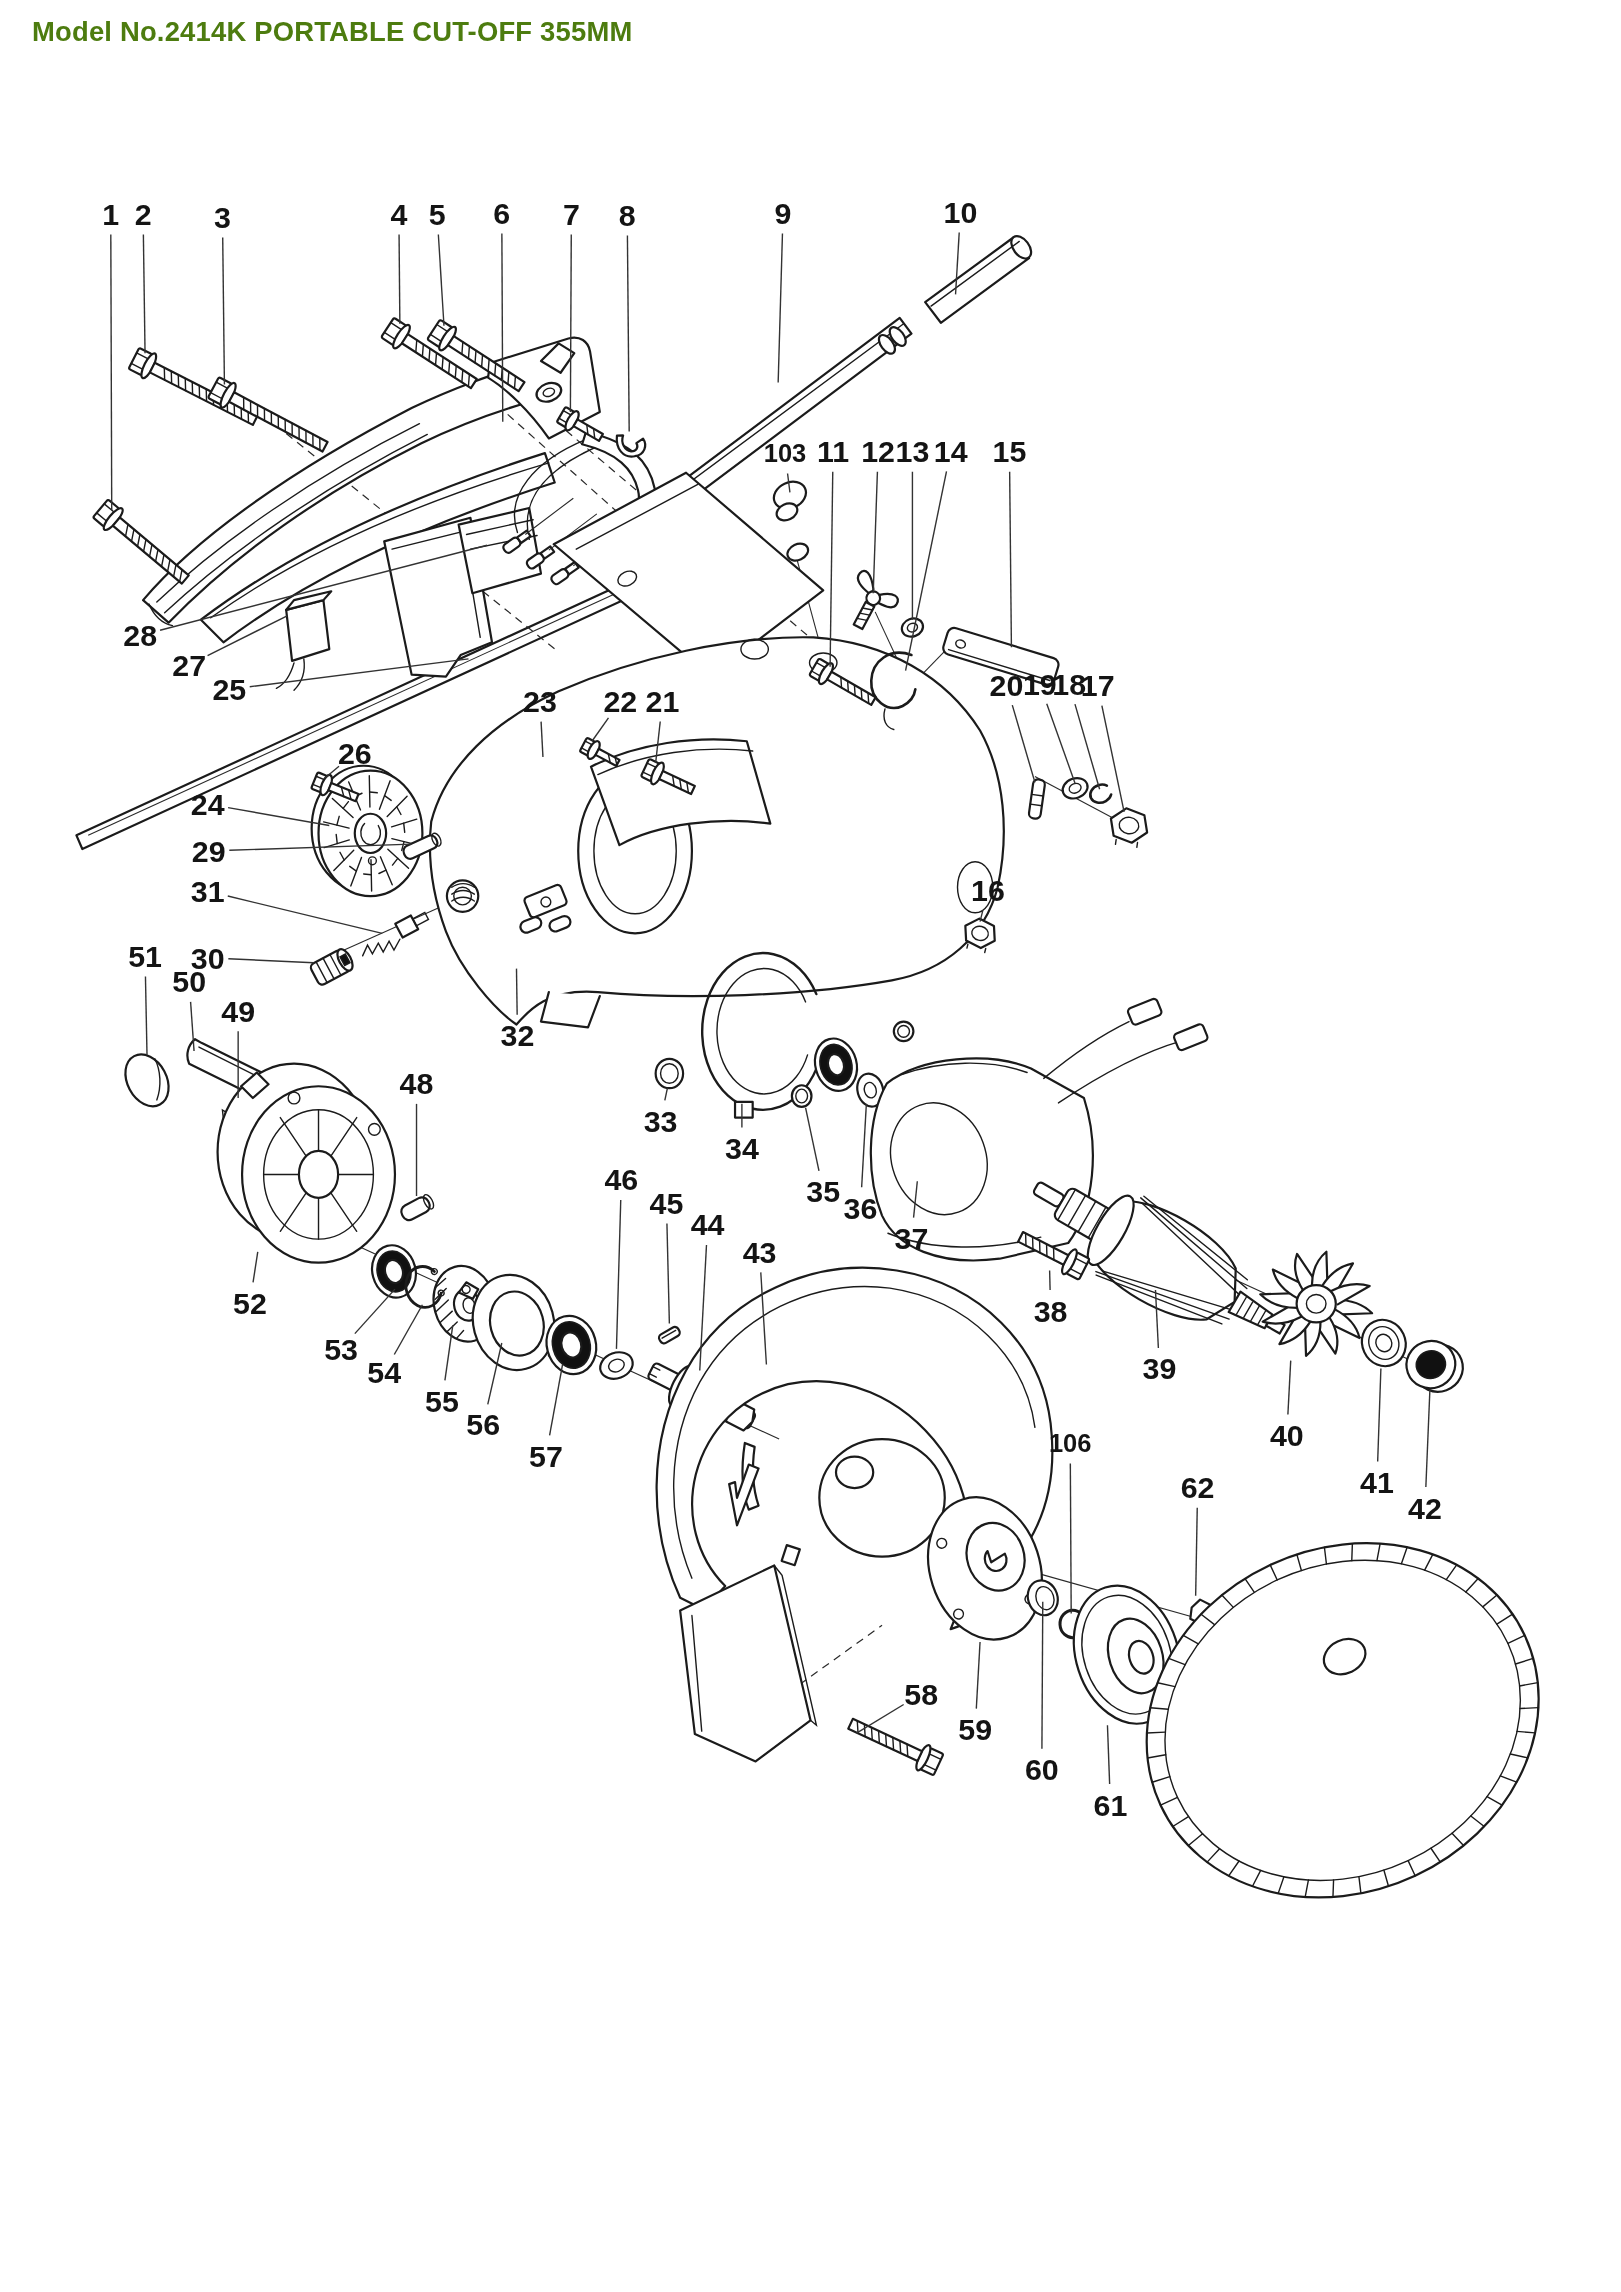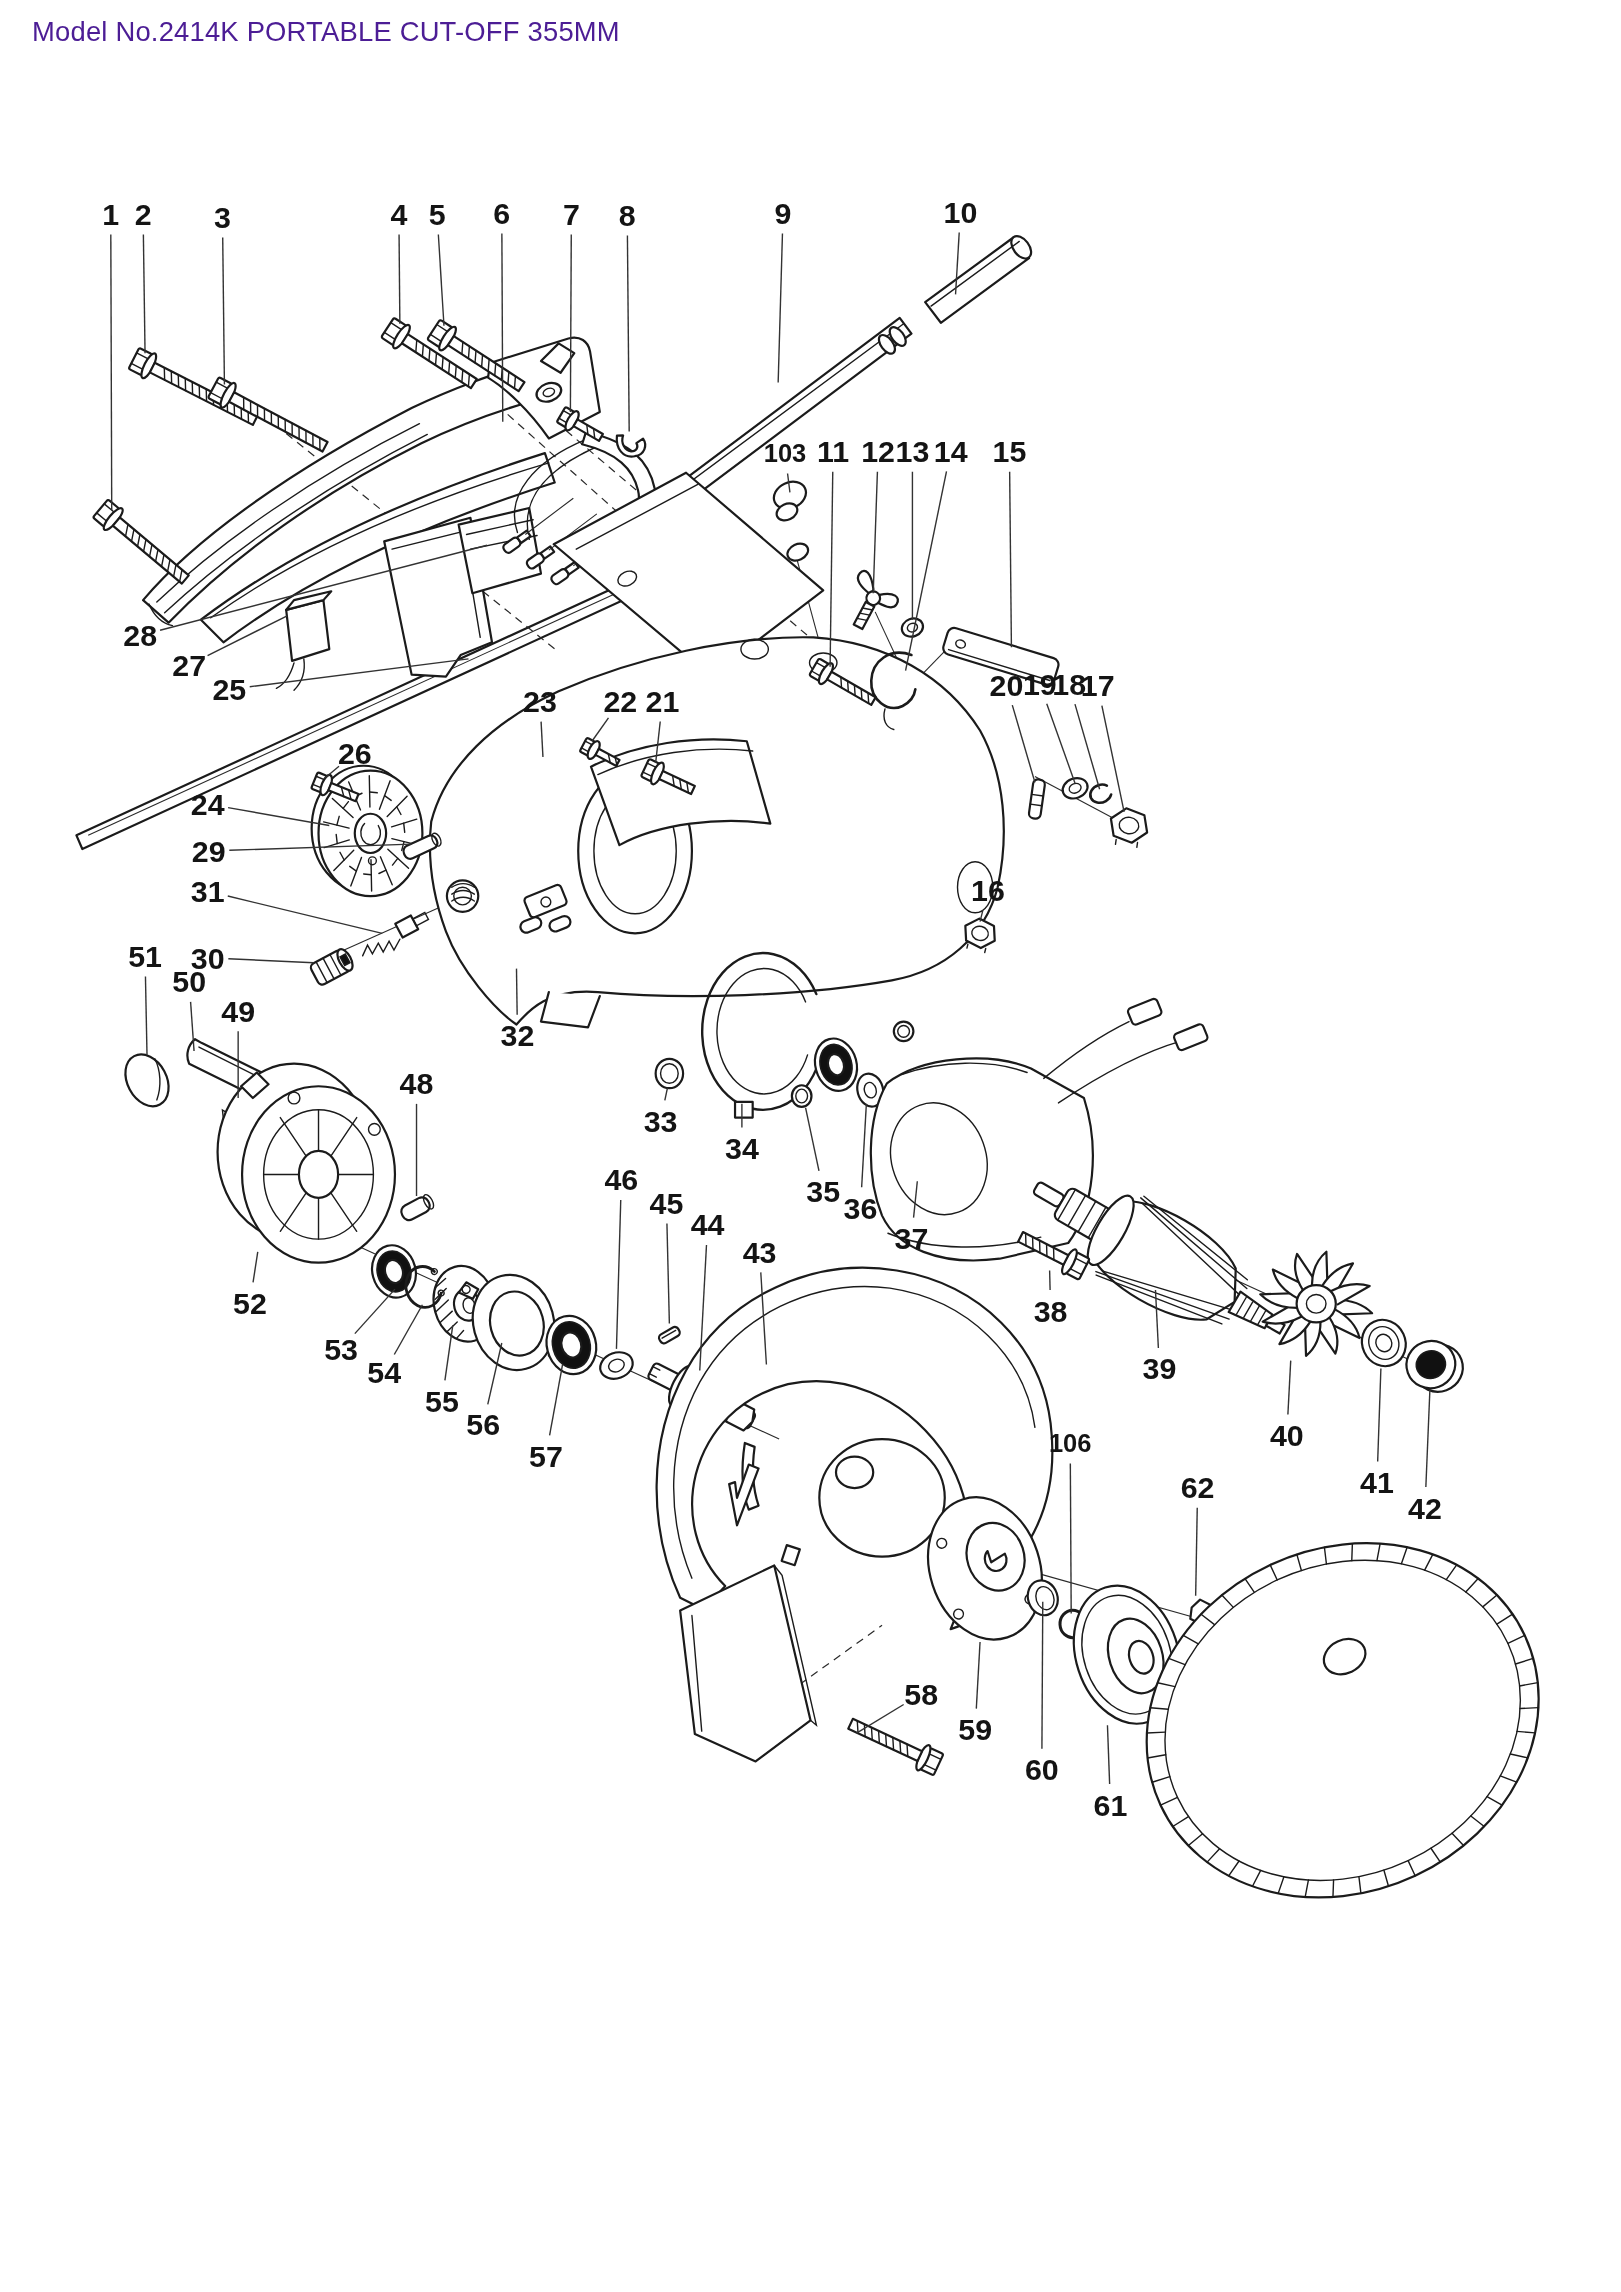--- a/index.html
+++ b/index.html
@@ -1,18 +1,18 @@
 <!DOCTYPE html>
 <html><head>
 <meta charset="utf-8">
 <style>
   html,body{margin:0;padding:0;background:#ffffff;}
   body{width:1621px;height:2293px;position:relative;font-family:"Liberation Sans",sans-serif;}
   #stage{position:absolute;left:0;top:0;width:1621px;height:2293px;}
-  #page-title{position:absolute;left:32px;top:15.7px;font-size:27.4px;font-weight:400;color:#4c1d95;
+  #page-title{position:absolute;left:32px;top:15.7px;font-size:27.4px;font-weight:700;color:#4d7c0f;
     letter-spacing:0.2px;white-space:nowrap;}
   svg *{vector-effect:non-scaling-stroke;}
   .ln{stroke:#1b1b1b;stroke-width:2.2;fill:#ffffff;stroke-linejoin:round;stroke-linecap:round;}
   .ln2{stroke:#1b1b1b;stroke-width:1.4;fill:none;stroke-linecap:round;}
   .thin{stroke:#2a2a2a;stroke-width:1.1;fill:none;}
   .dash{stroke:#2a2a2a;stroke-width:1.2;fill:none;stroke-dasharray:8 6;}
   .blk{stroke:#1b1b1b;stroke-width:1.6;fill:#111;}
   .leader{stroke:#333;stroke-width:1.4;}
   .plabel{fill:#141414;font-family:"Liberation Sans",sans-serif;font-weight:600;}
 </style>

